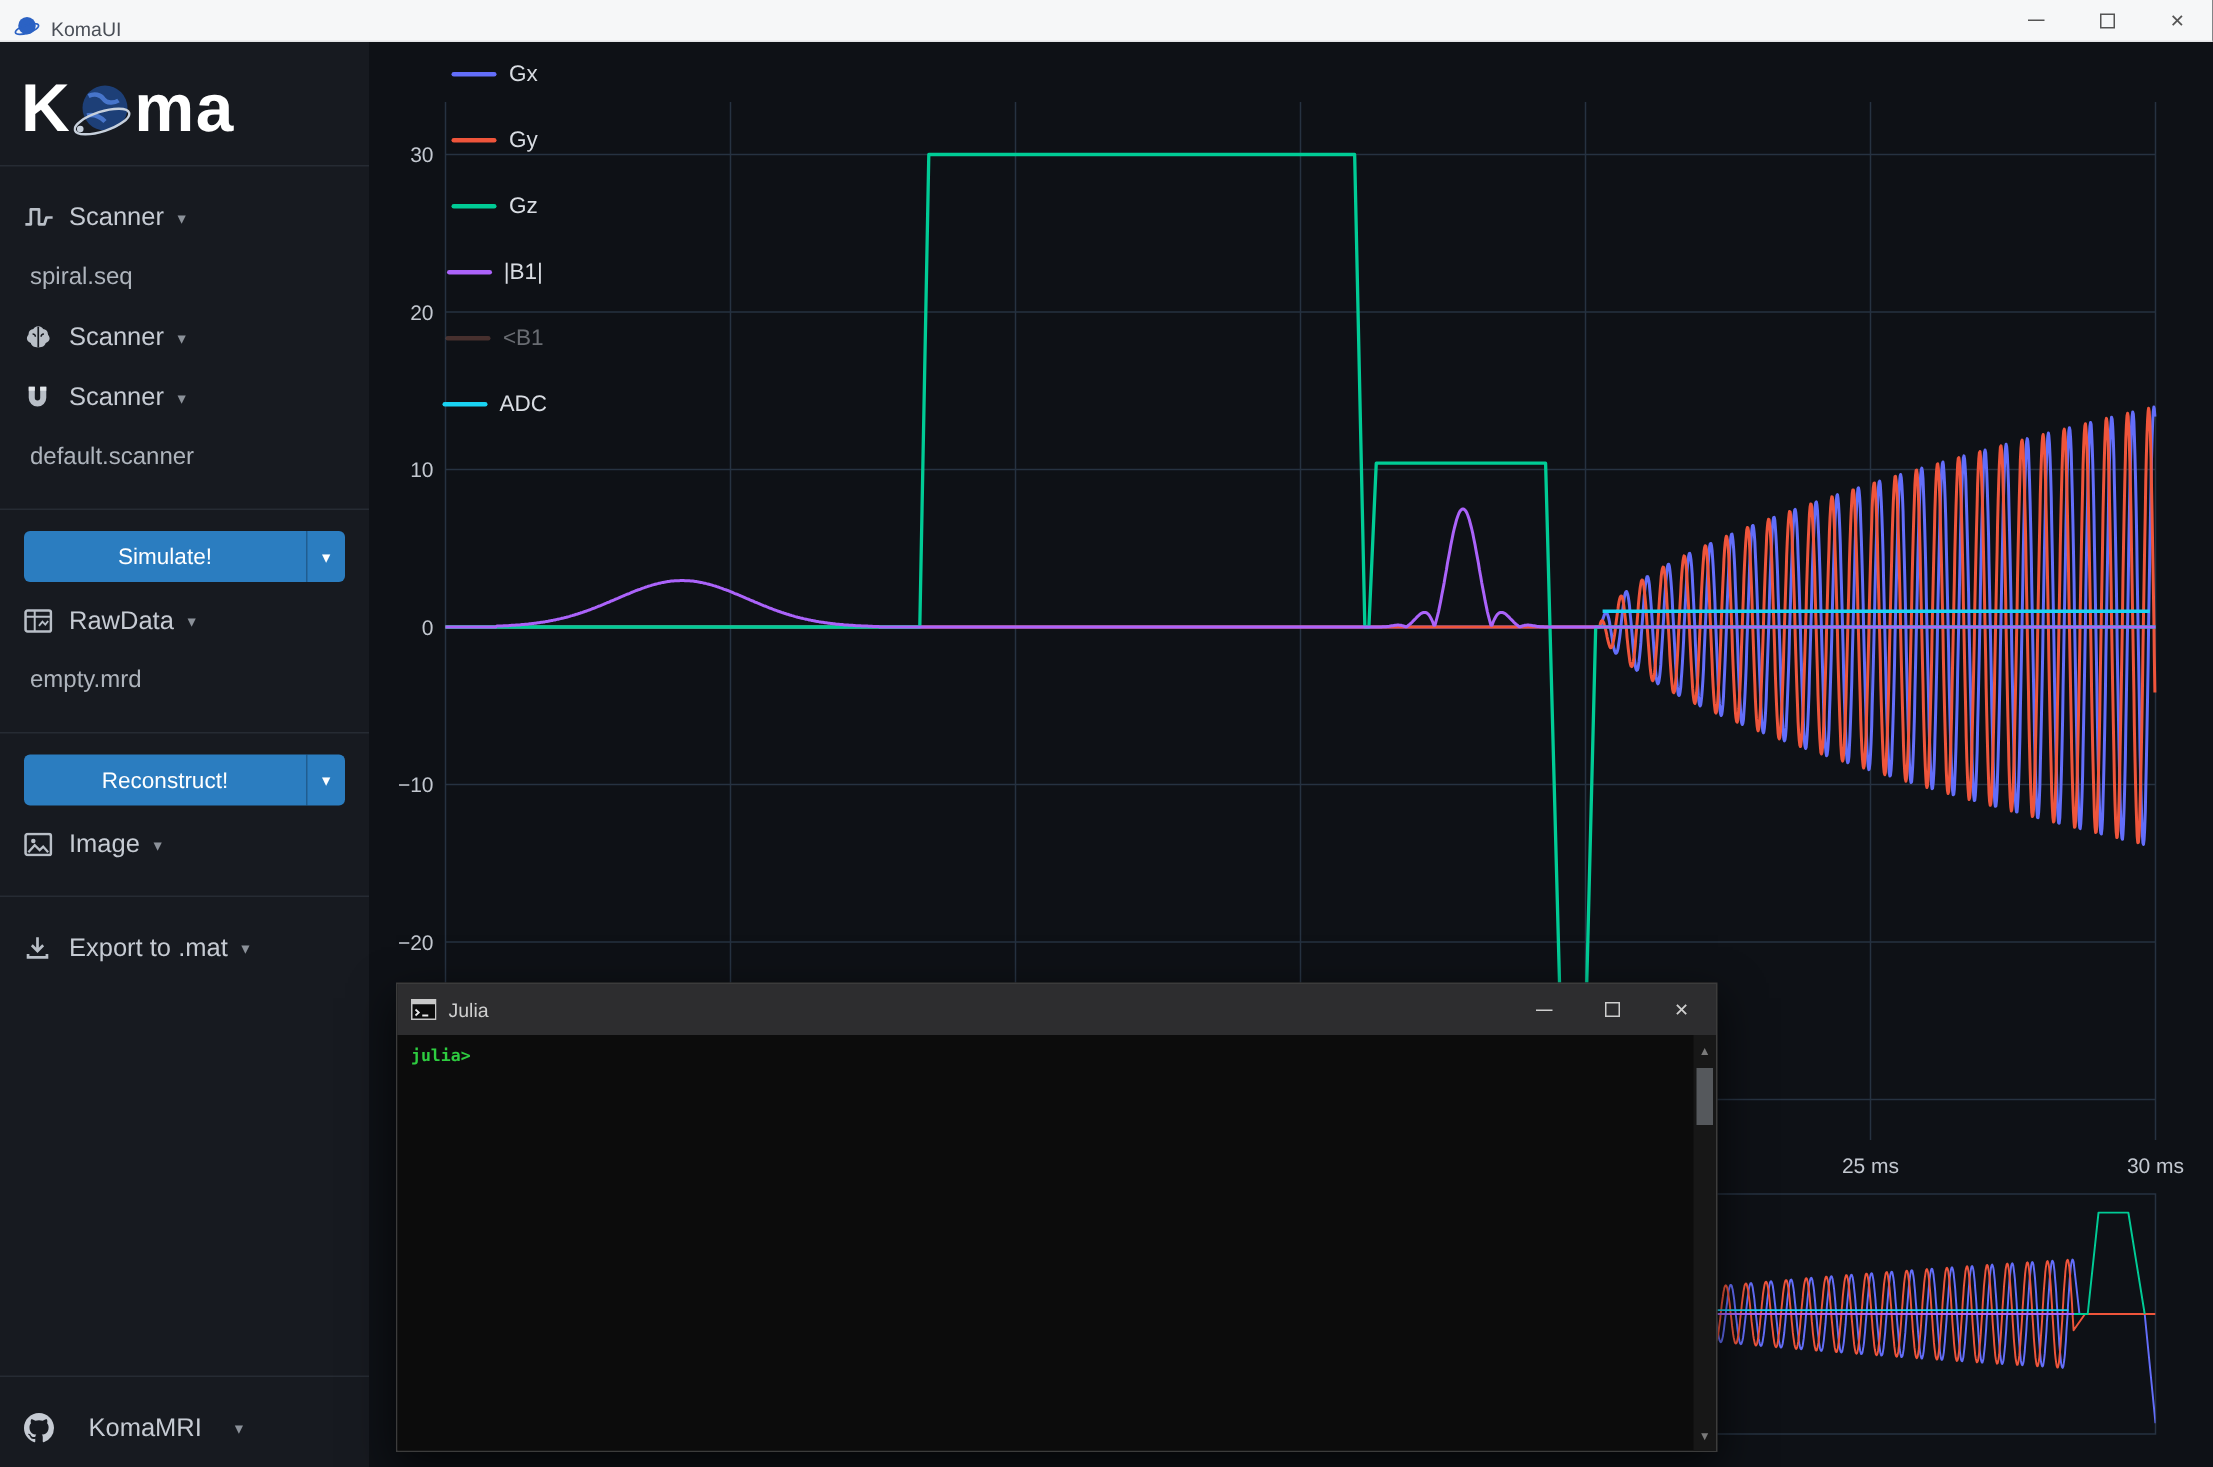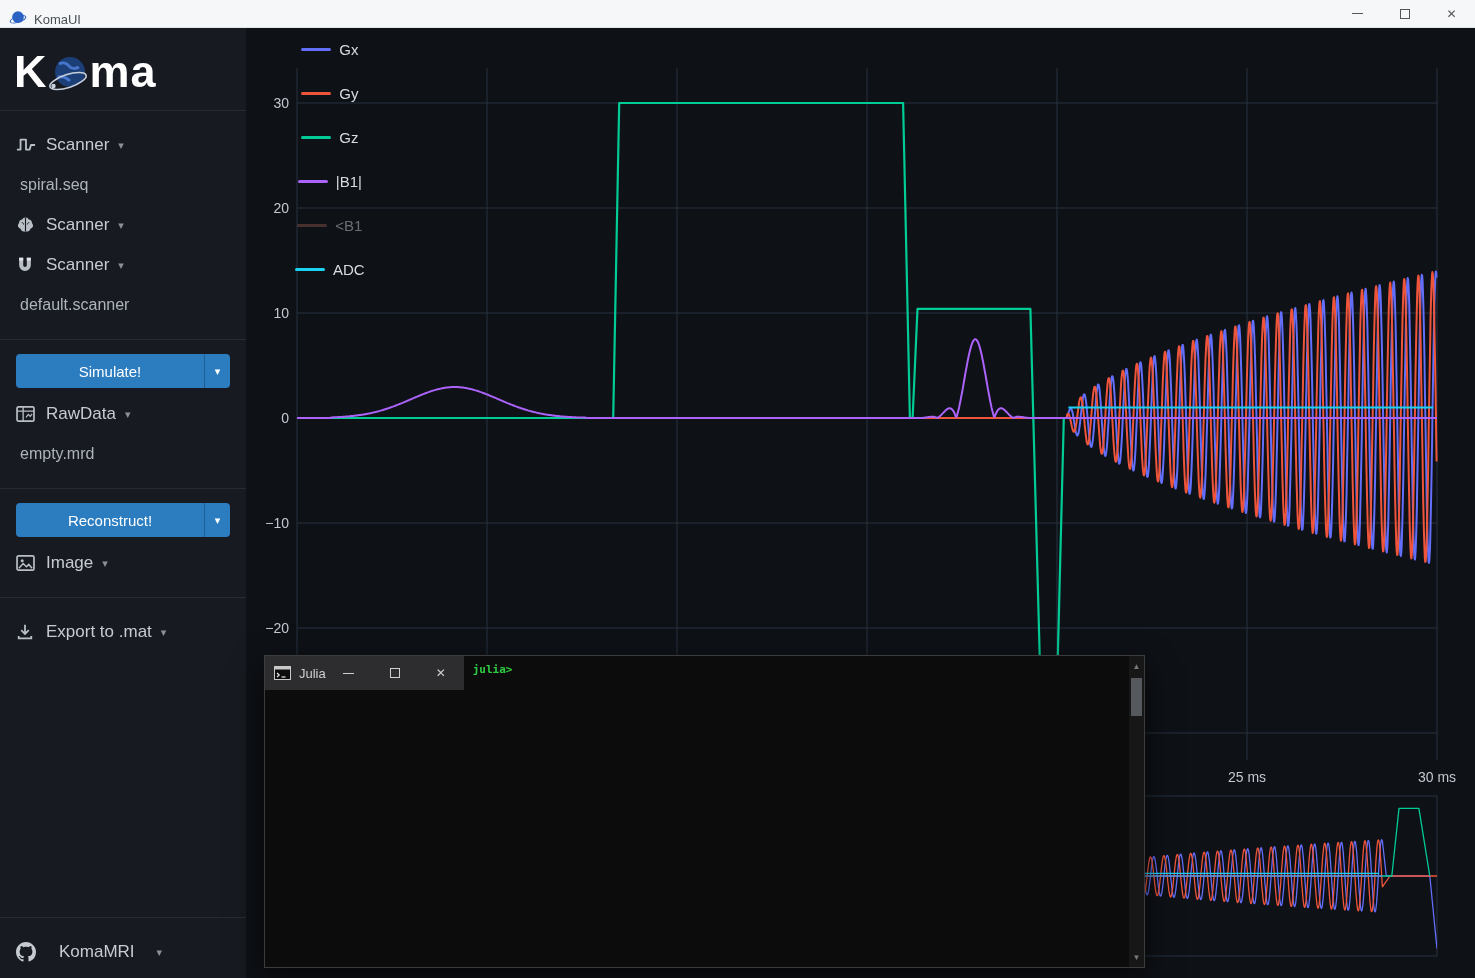--- a/index.html
+++ b/index.html
@@ -46,21 +46,21 @@
   .legend-item { display:flex; align-items:center; gap:8px; cursor:pointer; }
   .legend-item.dim { opacity:.45; }
   .legend-line { width:30px; height:3px; border-radius:2px; display:block; }
   .legend-text { font-size:15px; color:#d8dce2; }
   #plot-svg { position:absolute; left:0; top:0; }
   #plot-svg text { font-family:"Liberation Sans", sans-serif; }
 
   
   .julia { position:absolute; left:264px; top:655px; width:881px; height:313px;
            background:#0c0c0c; border:1px solid #3c3c3c; z-index:15;
-           box-shadow:0 10px 28px rgba(0,0,0,.65); display:flex; flex-direction:row; }
+           box-shadow:0 10px 28px rgba(0,0,0,.65); display:flex; flex-direction:column; }
   .julia-titlebar { height:34px; background:#2d2d2f; display:flex; align-items:center; flex:none; }
   .julia-icon { margin-left:9px; display:flex; }
   .julia-title { margin-left:8px; font-size:13px; color:#cfcfcf; }
   .jwin-controls { margin-left:auto; display:flex; height:100%; }
   .jwin-btn { width:46px; height:100%; display:flex; align-items:center; justify-content:center; color:#cfcfcf; }
   .jglyph-minline { display:block; width:11px; border-top:1px solid #cfcfcf; }
   .jglyph-maxbox { display:block; width:10px; height:10px; border:1px solid #cfcfcf; }
   .jglyph-close { font-size:12px; color:#cfcfcf; }
   .julia-body { position:relative; flex:1; background:#0c0c0c; }
   .julia-prompt { position:absolute; left:9px; top:7px; font-family:"DejaVu Sans Mono", monospace;

